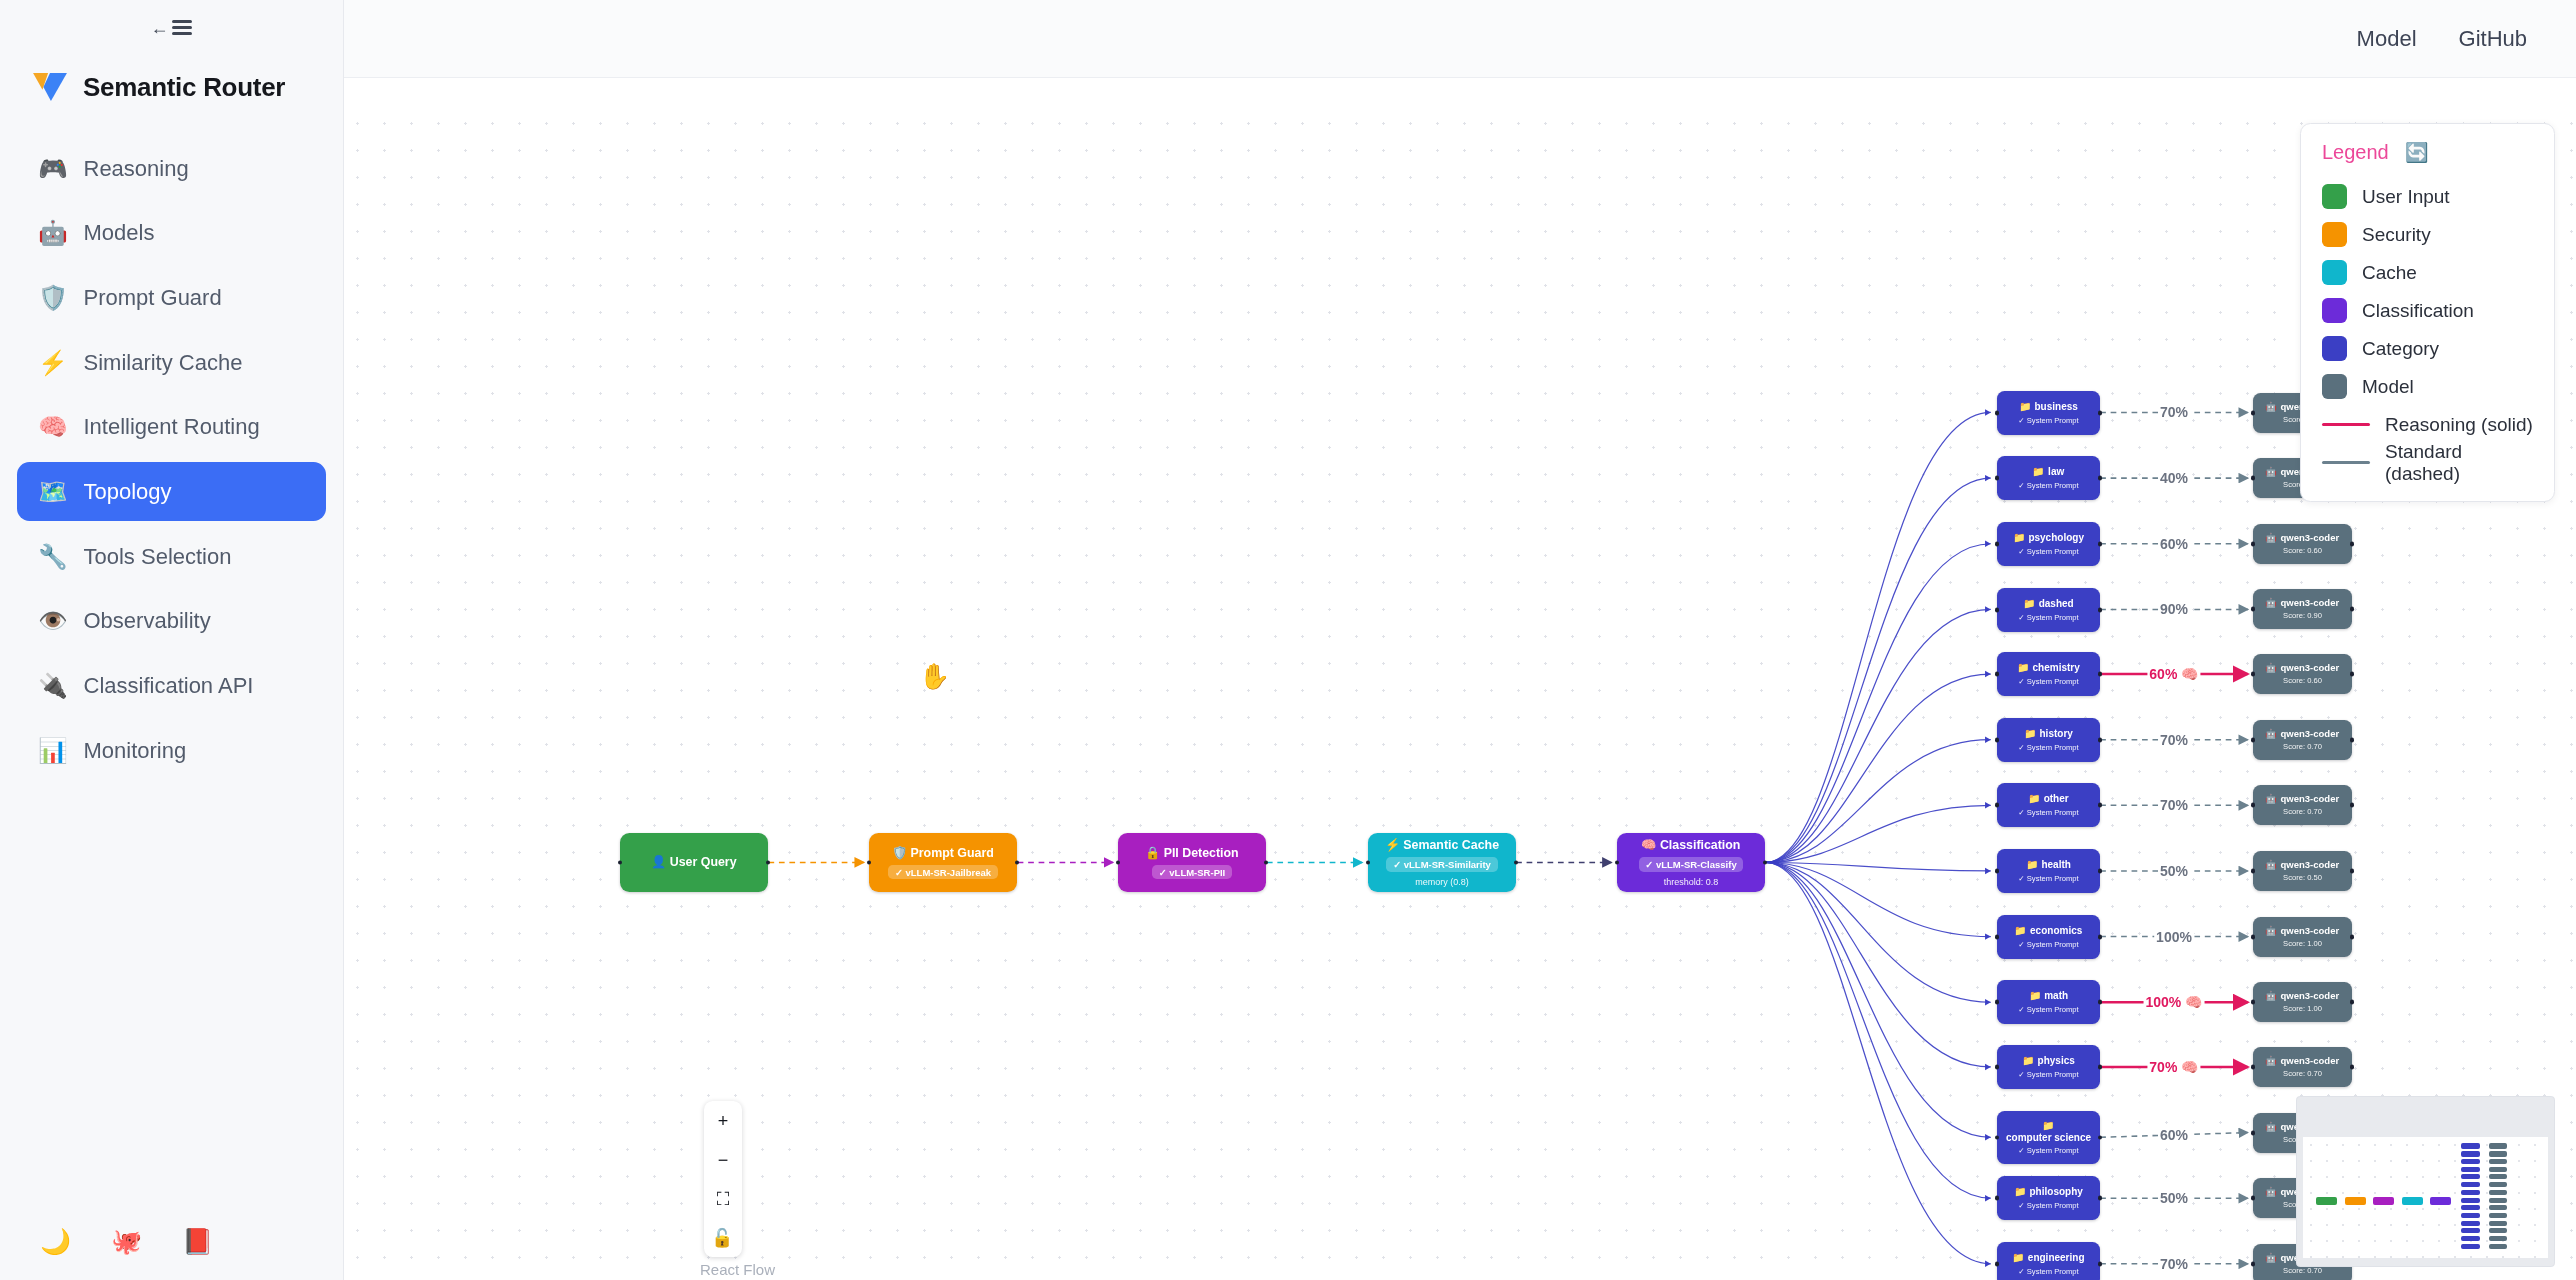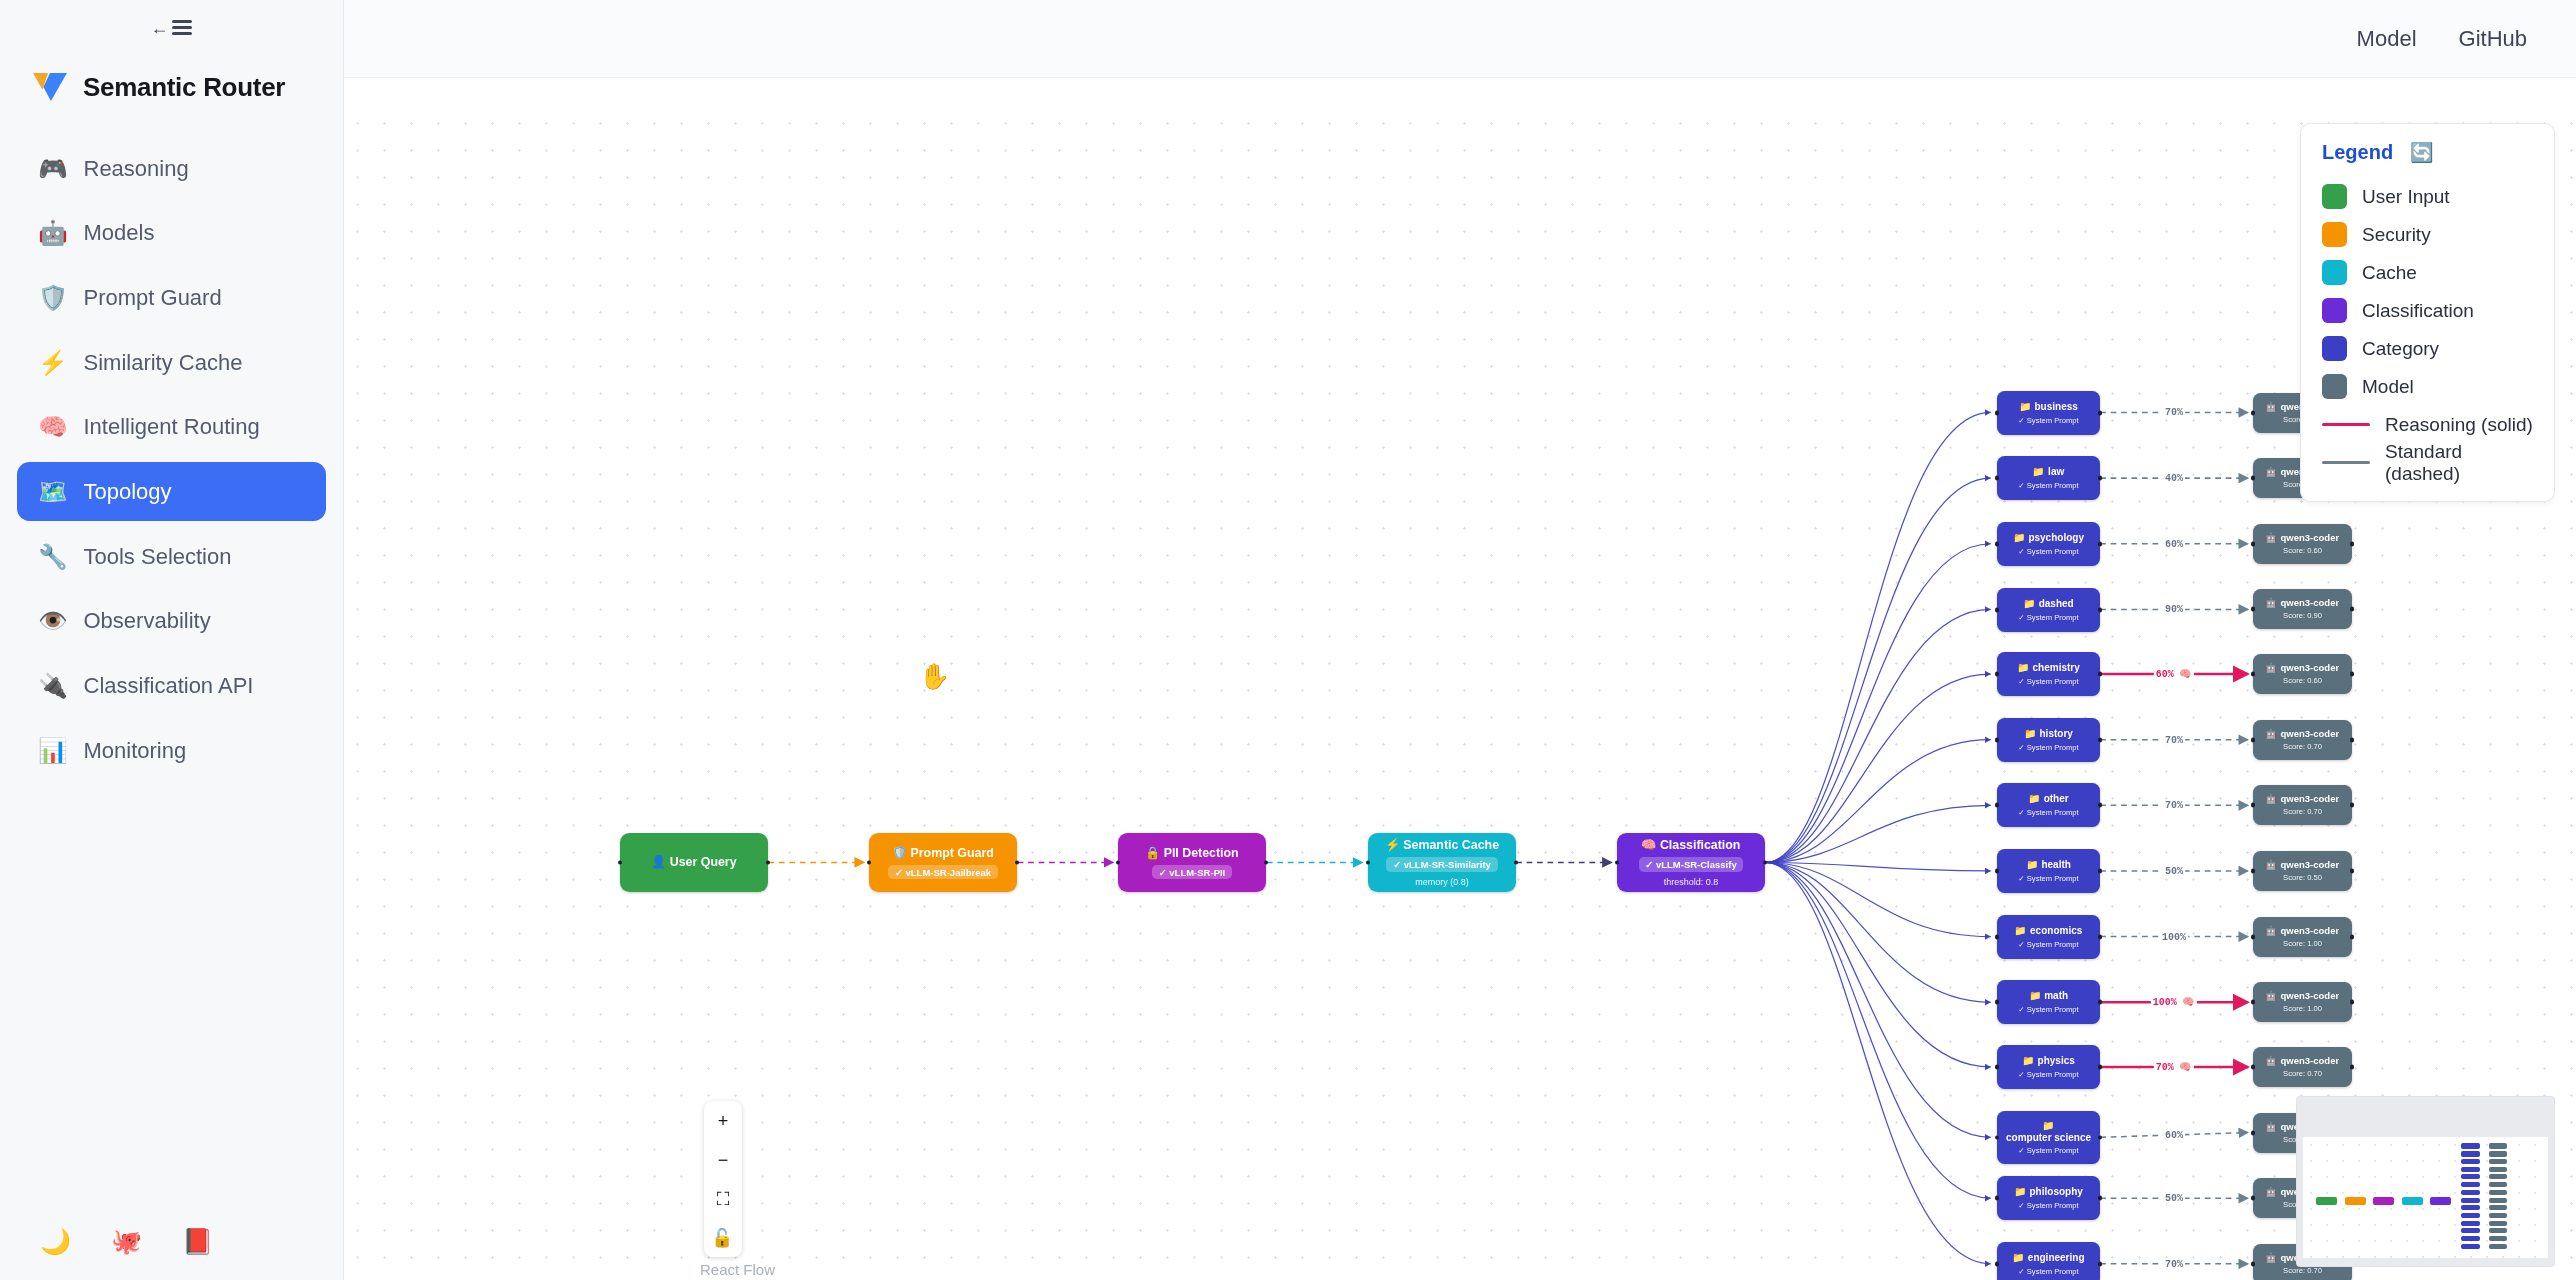--- a/index.html
+++ b/index.html
@@ -105,34 +105,34 @@
   .node.model .n-sub { font-size: 7.6px; opacity: .93; }
 
   .handle {
     position: absolute; width: 4.8px; height: 4.8px; border-radius: 50%;
     background: #1b2030; top: 50%; transform: translateY(-50%);
   }
   .handle.l { left: -2.4px; } .handle.r { right: -2.4px; }
 
   .edge-label {
     position: absolute; transform: translate(-50%, -50%);
-    font-size: 10px; font-weight: 700; color: #6b7280;
-    background: #ffffff; padding: 0 1.9px; white-space: nowrap; font-family: Liberation Mono, monospace;
+    font-size: 14px; font-weight: 700; color: #6b7280;
+    background: #ffffff; padding: 0 1.9px; white-space: nowrap;
   }
   .edge-label.reason { color: #e0185f; }
 
   
   .legend {
     position: absolute; right: 21px; top: 13.3px; width: 255px;
     background: #ffffff; border: 1px solid #e4e6ec; border-radius: 10.5px;
     padding: 17px 21px 19px 21px; box-shadow: 0 1.9px 7.6px rgba(20,24,35,.06);
     z-index: 40;
   }
   .legend-head { display: flex; align-items: center; gap: 17px; margin-bottom: 13.3px; }
-  .legend-title { font-size: 20px; font-weight: 700; color: #1d4ed8; }
+  .legend-title { font-size: 20px; font-weight: 400; color: #ec4899; }
   .legend-refresh { font-size: 19px; cursor: pointer; line-height: 1; }
   .legend-row { display: flex; align-items: center; gap: 15px; height: 38px; }
   .sw { width: 25px; height: 25px; border-radius: 5.7px; flex: 0 0 25px; }
   .legend-row span.lbl { font-size: 19px; color: #2b303b; }
   .line-sw { width: 48px; height: 3.8px; border-radius: 2.9px; flex: 0 0 48px; }
   .line-sw.dashed { height: 2.9px; }
 
   
   .controls {
     position: absolute; left: 360px; bottom: 23px; width: 38px;

